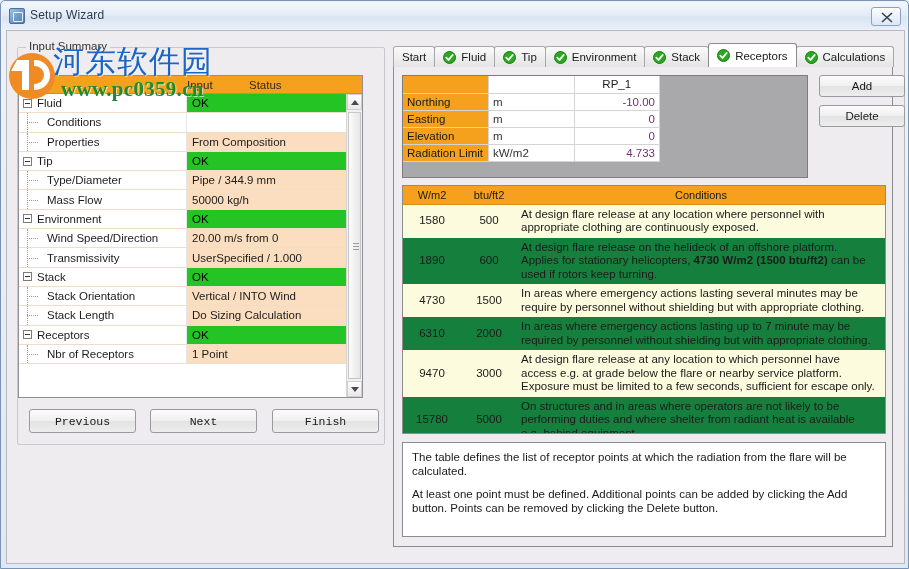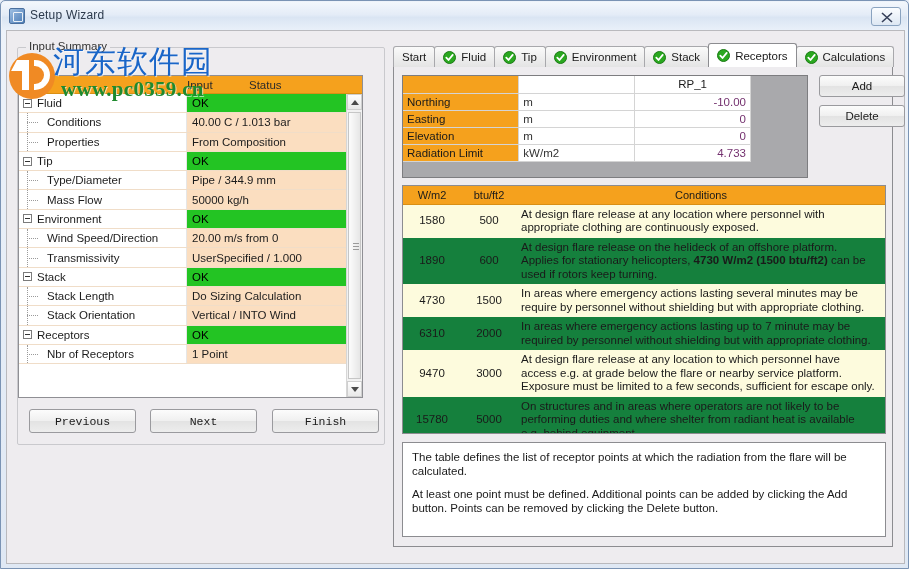--- a/index.html
+++ b/index.html
@@ -320,21 +320,21 @@
     left: 8px; top: 8px;
     width: 406px; height: 103px;
     background: #a9a9ac;
     border: 1px solid #7d7d80;
     overflow: hidden;
   }
   .rpgrid table {
     border-collapse: collapse;
     font-size: 11.5px;
     table-layout: fixed;
-    width: 348px;
+    width: 257px;
     border-radius: 9px;
   }
   .rpgrid td, .rpgrid th {
     height: 17px;
     padding: 0 4px;
     border-right: 1px solid #d4d4d4;
     border-bottom: 1px solid #d4d4d4;
     font-weight: normal;
     background: #fff;
     overflow: hidden;
@@ -452,21 +452,20 @@
               <span class="expander"></span>
               <span>Fluid</span>
             </div>
             <div class="tval">OK</div>
           </div>
           <div class="trow child">
             <div class="tlabel">
               <span class="tindent"></span>
               <span>Conditions</span>
             </div>
-            <div class="tval">40.00 C / 1.013 bar</div>
           </div>
           <div class="trow child">
             <div class="tlabel">
               <span class="tindent"></span>
               <span>Properties</span>
             </div>
             <div class="tval">From Composition</div>
           </div>
           <div class="trow group">
             <div class="tlabel">
@@ -513,30 +512,30 @@
           <div class="trow group">
             <div class="tlabel">
               <span class="expander"></span>
               <span>Stack</span>
             </div>
             <div class="tval">OK</div>
           </div>
           <div class="trow child">
             <div class="tlabel">
               <span class="tindent"></span>
+              <span>Stack Orientation</span>
+            </div>
+            <div class="tval">Vertical / INTO Wind</div>
+          </div>
+          <div class="trow child">
+            <div class="tlabel">
+              <span class="tindent"></span>
               <span>Stack Length</span>
             </div>
             <div class="tval">Do Sizing Calculation</div>
-          </div>
-          <div class="trow child">
-            <div class="tlabel">
-              <span class="tindent"></span>
-              <span>Stack Orientation</span>
-            </div>
-            <div class="tval">Vertical / INTO Wind</div>
           </div>
           <div class="trow group">
             <div class="tlabel">
               <span class="expander"></span>
               <span>Receptors</span>
             </div>
             <div class="tval">OK</div>
           </div>
           <div class="trow child">
             <div class="tlabel">

